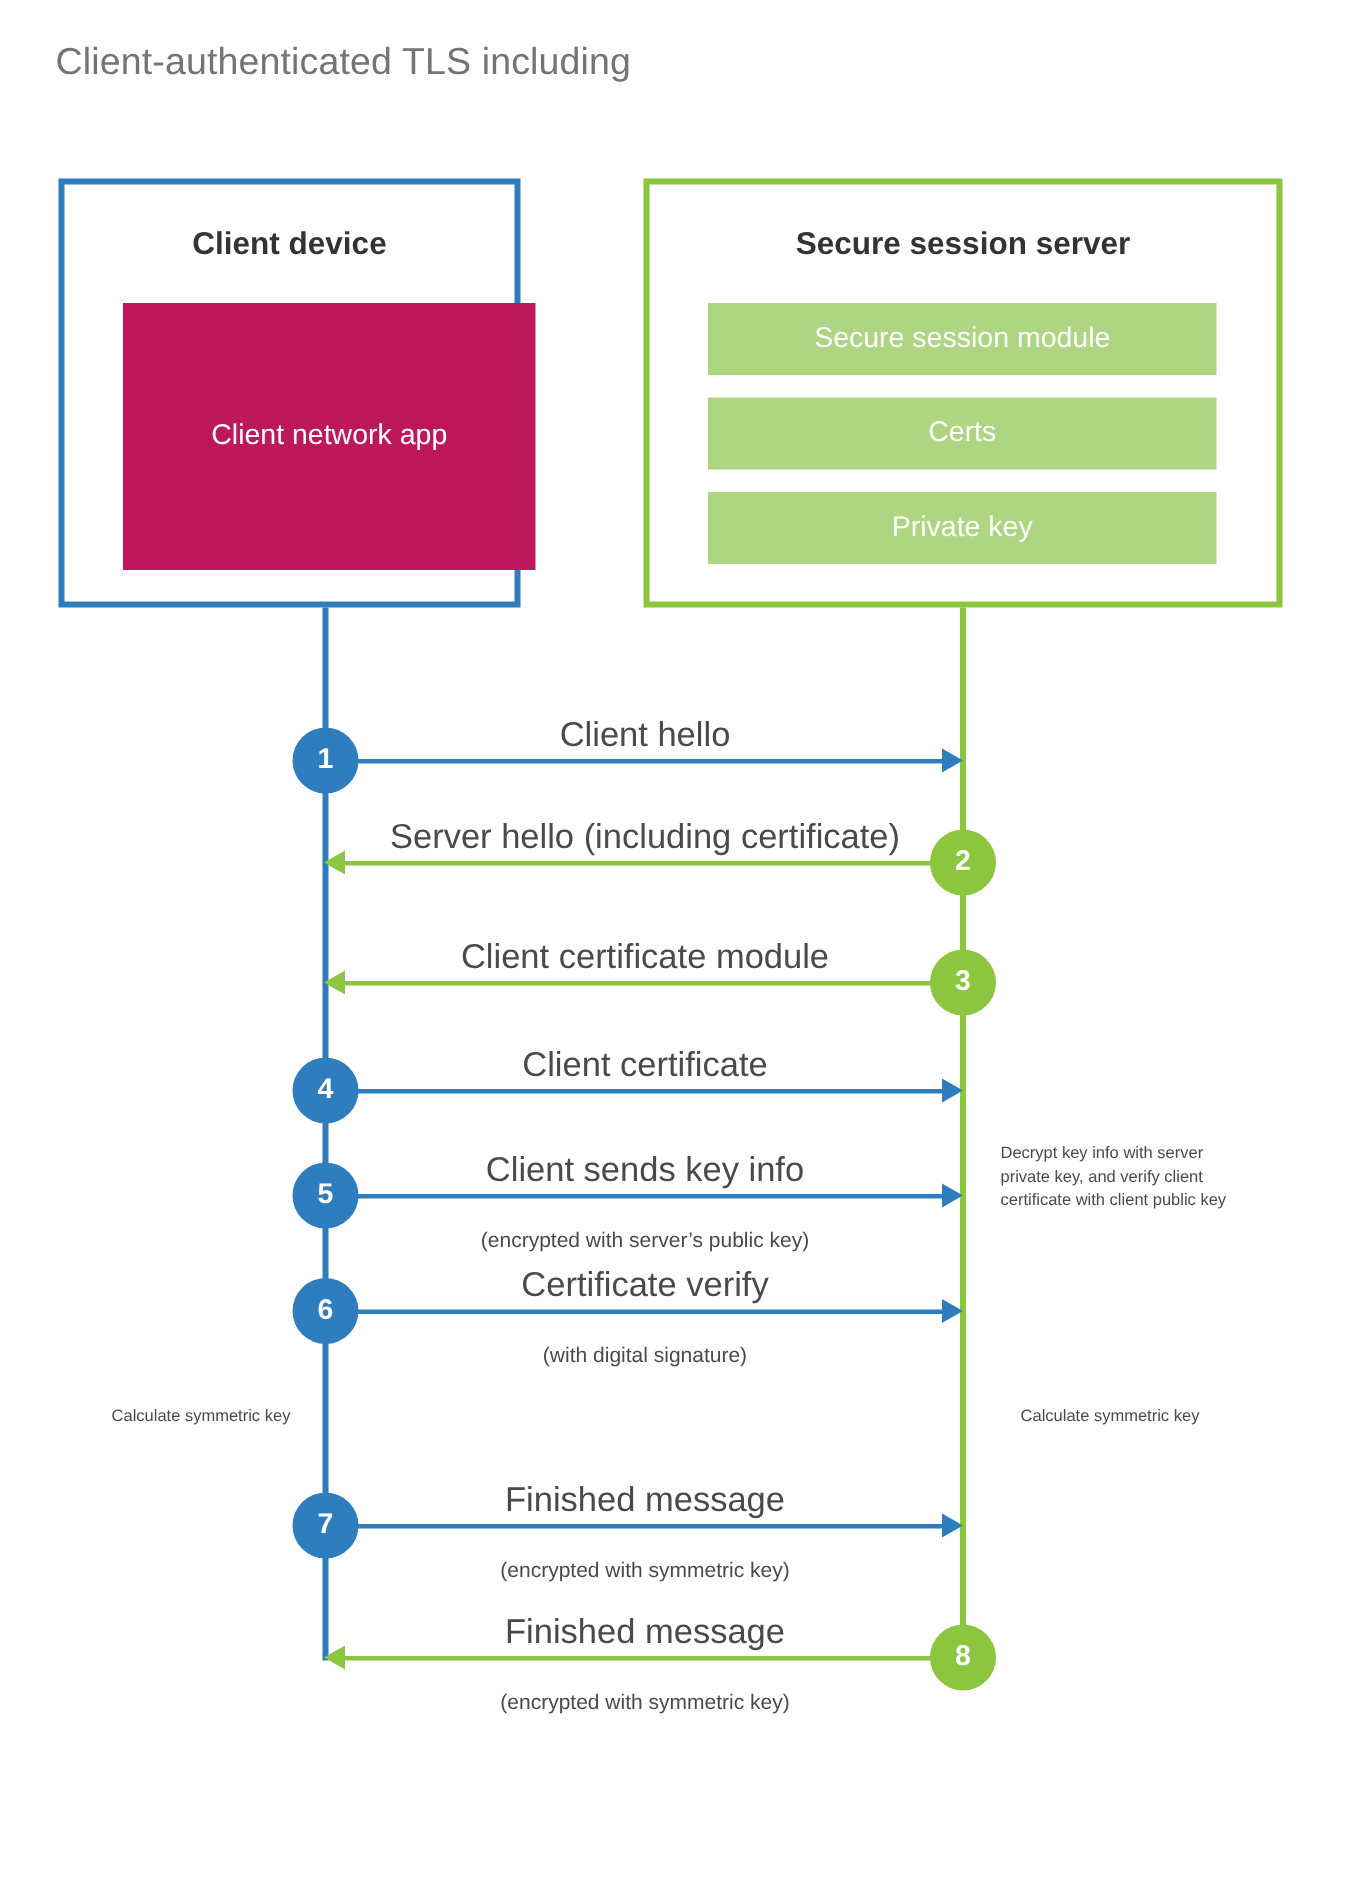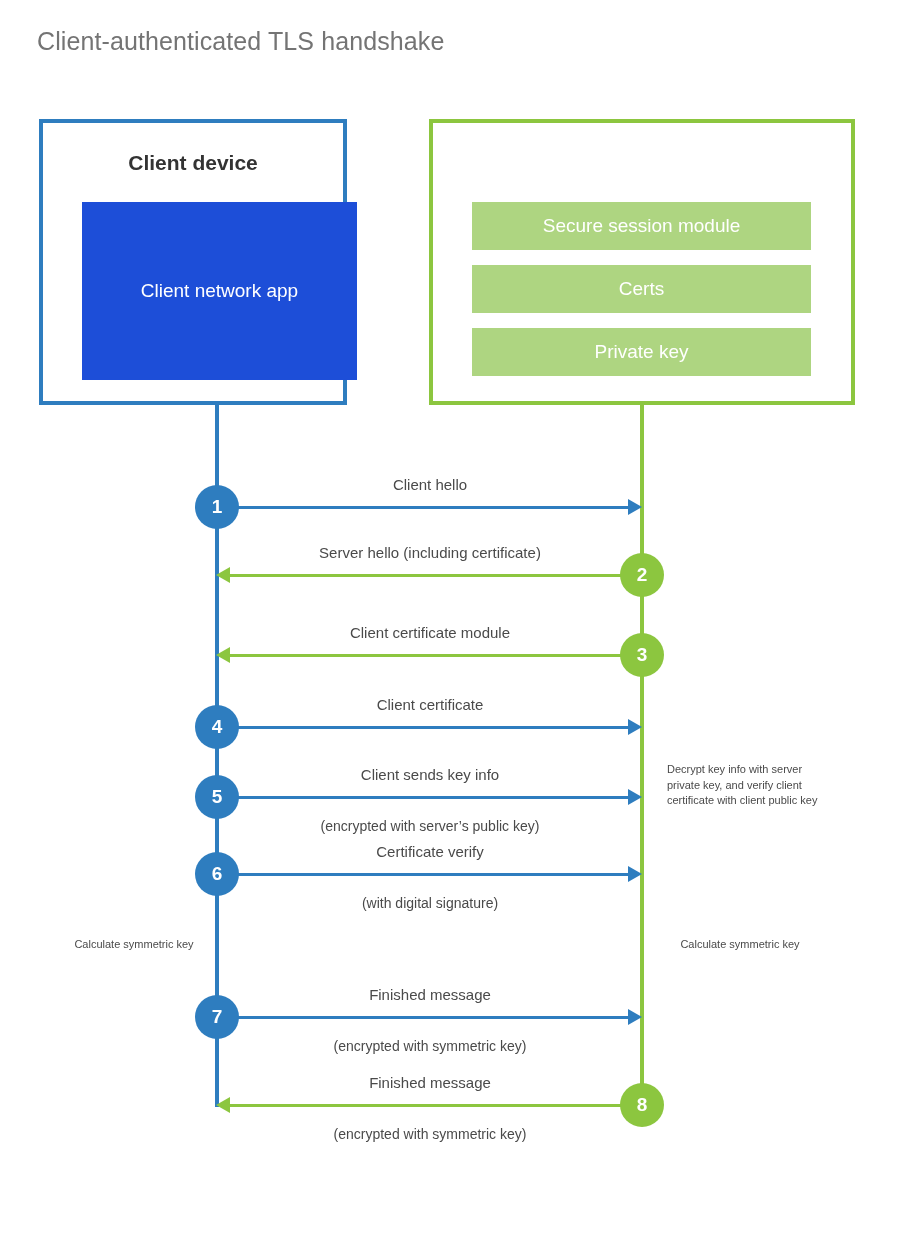--- a/index.html
+++ b/index.html
@@ -47,21 +47,21 @@
     top: 28px;
     text-align: center;
     font-size: 21px;
     font-weight: bold;
     color: #333333;
   }
   #client-app {
     position: absolute;
     left: 39px; top: 79px;
     width: 275px; height: 178px;
-    background: #1d4ed8;
+    background: #be185d;
     color: #ffffff;
     font-size: 19px;
     display: flex;
     align-items: center;
     justify-content: center;
     text-align: center;
     line-height: 1.35;
     padding: 0 12px;
   }
   .server-bar {
@@ -135,21 +135,21 @@
     align-items: center;
     justify-content: center;
   }
   .step-circle.blue { background: #2e7dbf; left: 195px; }
   .step-circle.green { background: #8cc63f; left: 620px; }
 
   .msg-label {
     position: absolute;
     left: 225px; width: 410px;
     text-align: center;
-    font-size: 15px;
+    font-size: 23px;
     color: #4a4a4a;
     top: -31px;
     white-space: nowrap;
   }
   .msg-sublabel {
     position: absolute;
     left: 225px; width: 410px;
     text-align: center;
     font-size: 14px;
     color: #4a4a4a;
@@ -177,28 +177,29 @@
   }
   #server-calc-note {
     left: 666px; top: 937px;
     width: 148px;
     text-align: center;
   }
 </style>
 </head>
 <body>
 
-<div id="page-title">Client-authenticated TLS handshake</div>
+<div id="page-title">Client-authenticated TLS including</div>
 
 <div id="client-box" class="party-box">
   <div class="party-title">Client device</div>
   <div id="client-app">Client network app</div>
 </div>
 
 <div id="server-box" class="party-box">
+  <div class="party-title">Secure session server</div>
   <div id="server-bar-0" class="server-bar">Secure session module</div>
   <div id="server-bar-1" class="server-bar">Certs</div>
   <div id="server-bar-2" class="server-bar">Private key</div>
 </div>
 
 <div id="client-lifeline" class="lifeline"></div>
 <div id="server-lifeline" class="lifeline"></div>
 
 <div id="messages-layer">
     <div class="msg-row" style="top: 507px;">

